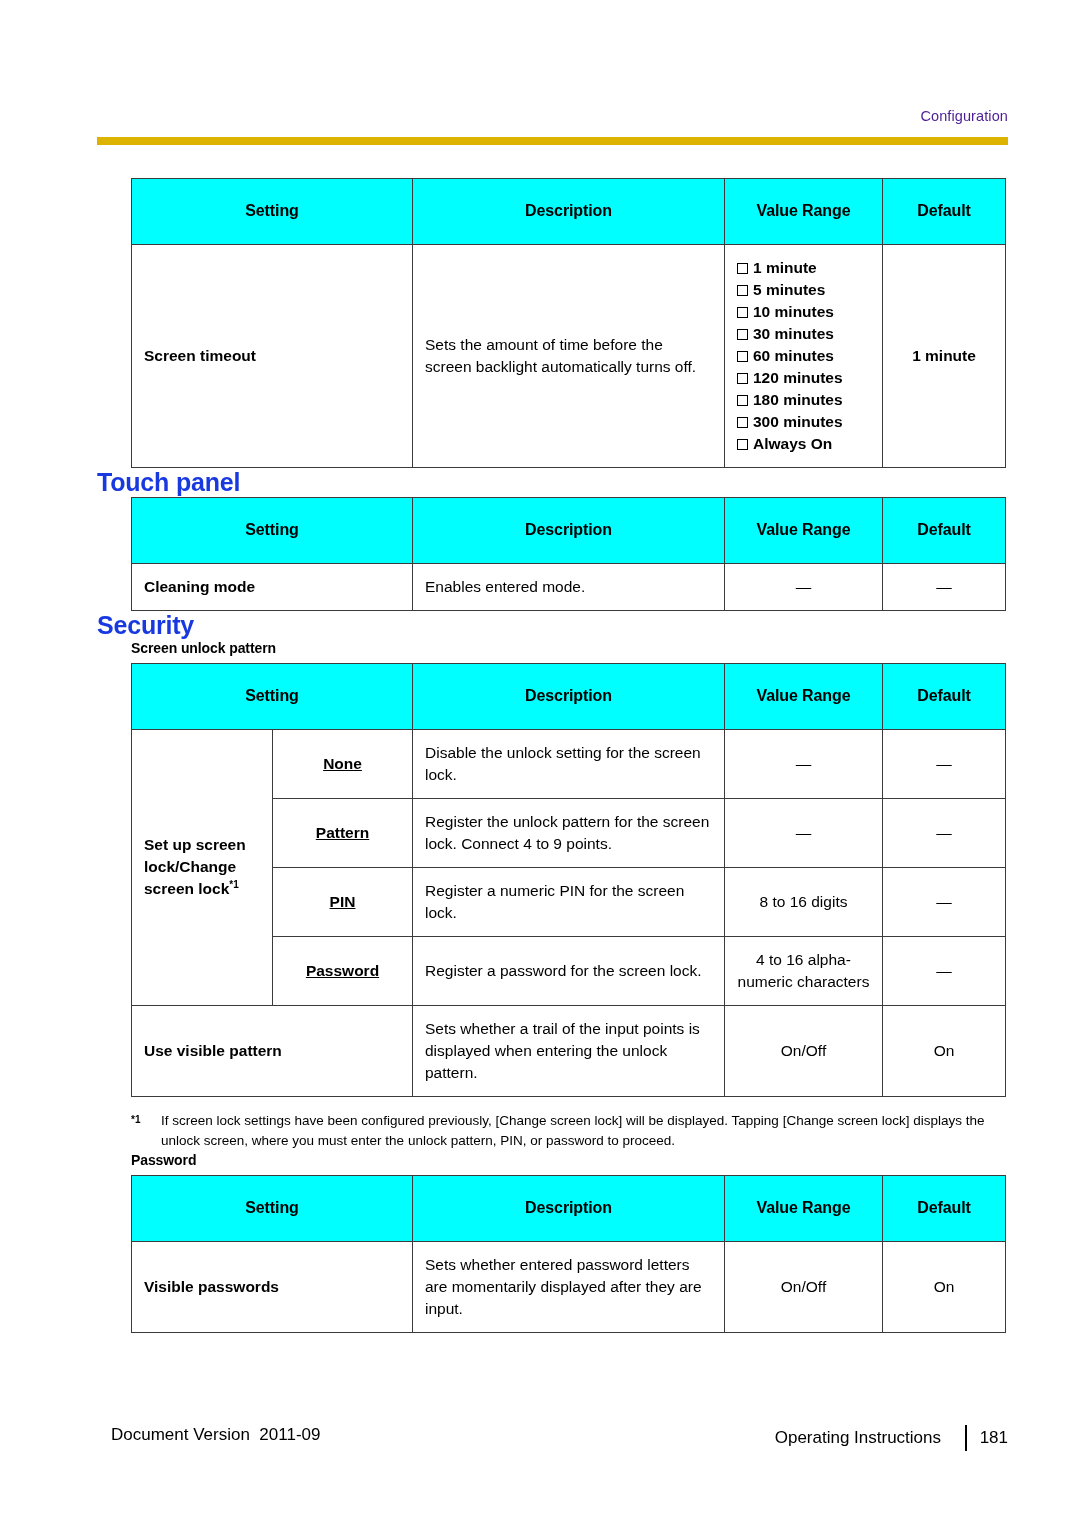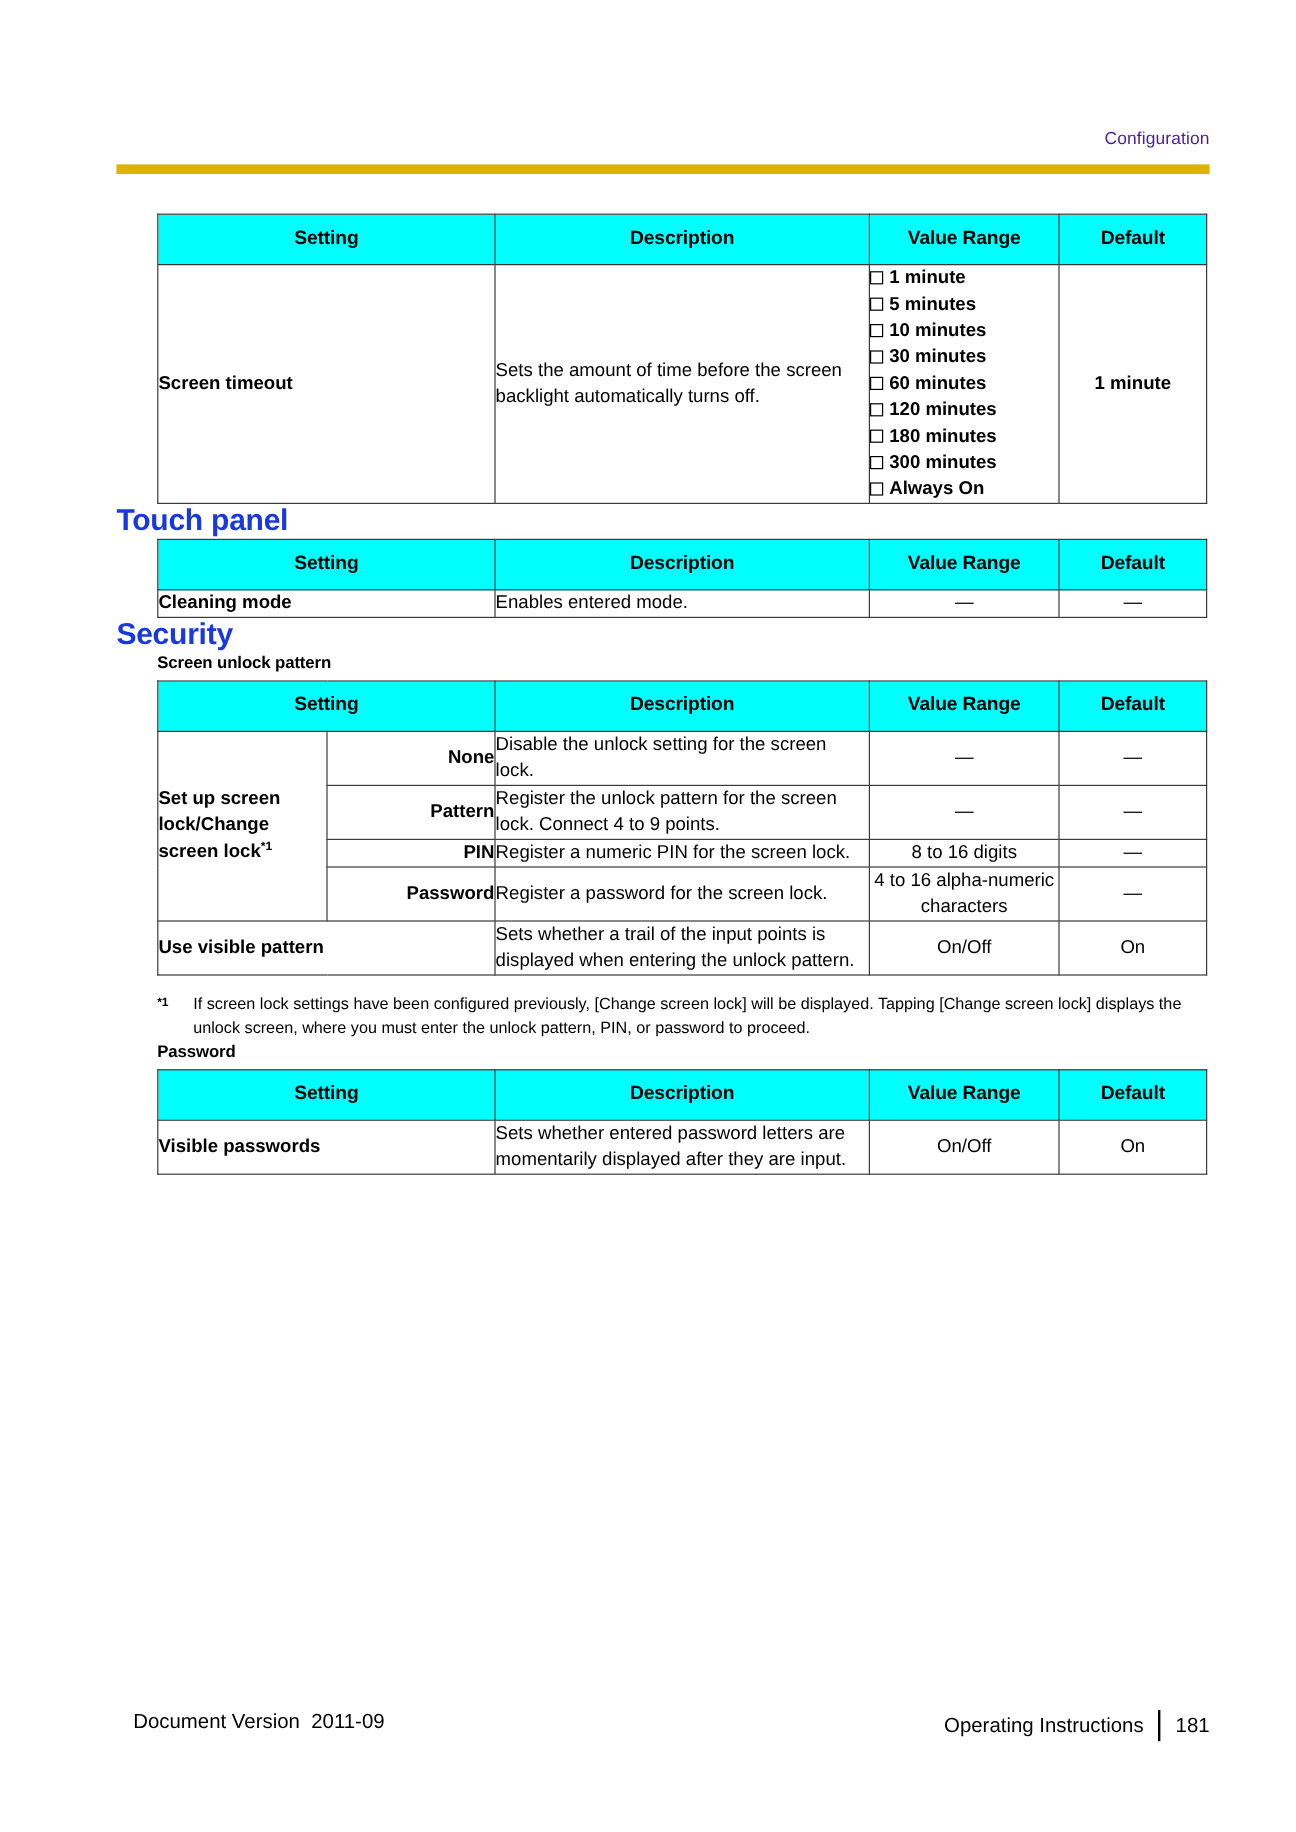--- a/index.html
+++ b/index.html
@@ -74,21 +74,21 @@
   table.spec {
     border-collapse: collapse;
     table-layout: fixed;
     margin-left: 34px;
     width: 874px;
     border: 1.4px solid #3b3b3b;
   }
   table.spec th,
   table.spec td {
     border: 1.2px solid #3b3b3b;
-    padding: 0;
+    padding: 12px;
     vertical-align: middle;
     font-size: 15.5px;
     line-height: 1.42;
   }
   table.spec thead th {
     background: #00ffff;
     font-weight: bold;
     text-align: center;
     height: 41px;
     font-size: 16px;
@@ -103,21 +103,22 @@
   col.c-default   { width: 123px; }
 
   td.cell-setting {
     font-weight: bold;
     padding: 9px 0 9px 14px;
     text-align: left;
   }
   td.cell-sub {
     font-weight: bold;
     padding: 9px 0 9px 14px;
-    text-align: right;
+    text-align: center;
+    text-decoration: underline;
   }
   td.cell-desc {
     padding: 9px 12px 9px 12px;
     text-align: left;
     margin-top: 29px;
   }
   td.cell-center {
     text-align: center;
     padding: 9px 6px;
   }
@@ -180,21 +181,21 @@
     top: 3px;
     white-space: pre;
   }
   .footer-right {
     position: absolute;
     right: 0px;
     top: 3px;
     display: flex;
     align-items: center;
   }
-  .footer-oi { padding-right: 12px; }
+  .footer-oi { padding-right: 24px; }
   .footer-divider {
     width: 1.6px;
     height: 26px;
     background: #000;
     margin-right: 13px;
   }
   .footer-page { min-width: 26px; text-align: left; }
 </style>
 </head>
 <body>

